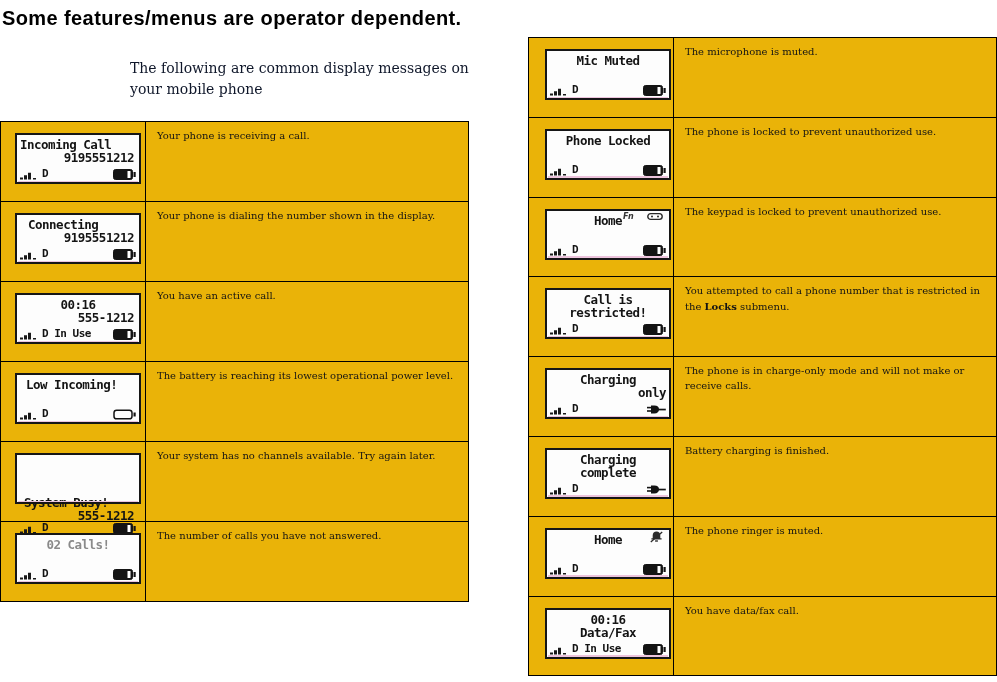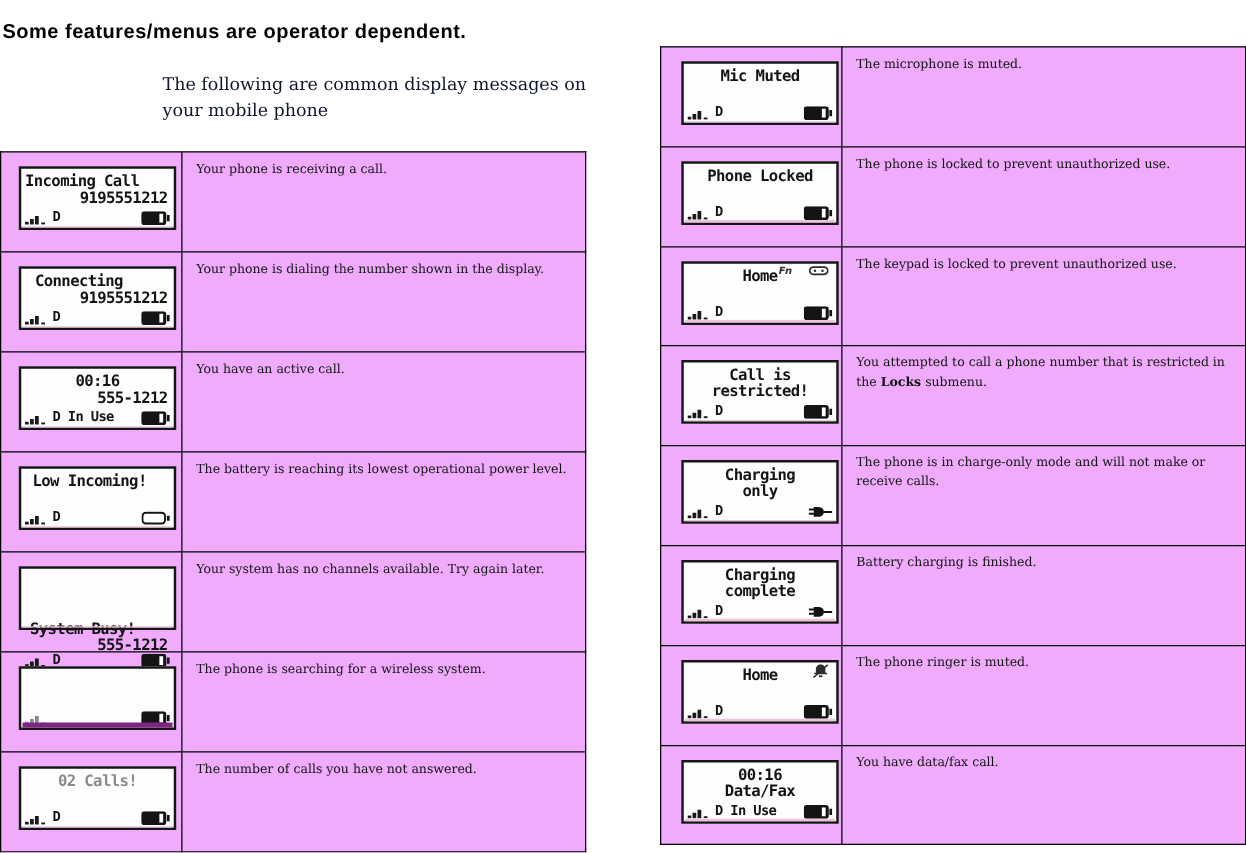--- a/index.html
+++ b/index.html
@@ -2,32 +2,32 @@
 <html><head>
 <meta charset="utf-8">
 <style>
   html, body { margin: 0; padding: 0; }
   body {
     width: 997px; height: 682px; position: relative; overflow: hidden;
     background: #ffffff; font-family: "DejaVu Serif", serif; color: #141414;
   }
 
   .note {
-    position: absolute; top: 17px; left: 2px;
+    position: absolute; top: 7px; left: 2px;
     font-family: "Liberation Sans", sans-serif; font-weight: bold;
-    font-size: 16px; letter-spacing: 0.4px; color: #000;
+    font-size: 20px; letter-spacing: 0.4px; color: #000;
   }
   .intro {
     position: absolute; left: 130px; top: 58px; width: 348px;
     font-size: 14px; line-height: 1.48; color: #0f172a;
   }
 
   table.msg-table {
     position: absolute; border-collapse: collapse; table-layout: fixed;
-    background: #f0abfc;
+    background: #eab308;
   }
   #left-table  { left: 0px;   top: 121px; width: 469px; }
   #right-table { left: 528px; top: 37px;  width: 469px; }
   #left-table  tr { height: 80px; }
   #right-table tr { height: 79.8px; }
   .msg-table td { border: 1px solid #000; vertical-align: top; padding: 0; }
   .msg-table col.c1 { width: 145px; }
 
   .desc-cell p { margin: 6px 8px 0 11px; font-size: 10px; line-height: 1.52; }
   .desc-cell b { font-weight: bold; }
@@ -206,45 +206,20 @@
             </div>
             <div class="lcd-underline pink" style="background: rgb(237, 196, 221);"></div>
           </div>
         </td>
         <td class="desc-cell">
           <p>Your system has no channels available.  Try again later.</p>
         </td>
       </tr>
       <tr>
         <td class="lcd-cell">
-          <div class="lcd">
-            <div class="lcd-status">
-              <span class="icon faint">
-                <svg width="17" height="9" viewBox="0 0 17 9">
-                  <path fill="#1a1a1a" d="M0 8.5h3V6.4H0zM4 8.5h3V4.2H4zM8 8.5h3V1.8H8z"></path>
-                  <rect x="13" y="7" width="3" height="1.5" fill="#1a1a1a"></rect>
-                </svg>
-              </span>
-              <span class="icon right">
-                <svg width="23" height="11" viewBox="0 0 23 11">
-                  <rect x="0.5" y="0.5" width="19" height="10" rx="2" fill="#141414" stroke="#141414"></rect>
-                  <rect x="14.5" y="2" width="3" height="7" fill="#fff"></rect>
-                  <path d="M20.5 3h2.2v5h-2.2z" fill="#141414"></path>
-                </svg>
-              </span>
-            </div>
-            <div class="lcd-underline purple" style="background: rgb(126, 36, 135);"></div>
-          </div>
-        </td>
-        <td class="desc-cell">
-          <p>The phone is searching for a wireless system.</p>
-        </td>
-      </tr>
-      <tr>
-        <td class="lcd-cell">
           <div class="lcd text-faded">
             <div class="lcd-line" style="text-align: center;">02 Calls!</div>
             <div class="lcd-status">
               <span class="icon">
                 <svg width="17" height="9" viewBox="0 0 17 9">
                   <path fill="#1a1a1a" d="M0 8.5h3V6.4H0zM4 8.5h3V4.2H4zM8 8.5h3V1.8H8z"></path>
                   <rect x="13" y="7" width="3" height="1.5" fill="#1a1a1a"></rect>
                 </svg>
               </span>
               <span class="stat">D</span>
@@ -392,21 +367,21 @@
           </div>
         </td>
         <td class="desc-cell">
           <p><span>You attempted to call a phone number that is restricted in the </span><b>Locks</b><span> submenu.</span></p>
         </td>
       </tr>
       <tr>
         <td class="lcd-cell">
           <div class="lcd">
             <div class="lcd-line" style="text-align: center;">Charging</div>
-            <div class="lcd-line" style="text-align: center;">only</div>
+            <div class="lcd-line" style="text-align: right;">only</div>
             <div class="lcd-status">
               <span class="icon">
                 <svg width="17" height="9" viewBox="0 0 17 9">
                   <path fill="#1a1a1a" d="M0 8.5h3V6.4H0zM4 8.5h3V4.2H4zM8 8.5h3V1.8H8z"></path>
                   <rect x="13" y="7" width="3" height="1.5" fill="#1a1a1a"></rect>
                 </svg>
               </span>
               <span class="stat">D</span>
               <span class="icon right">
                 <svg width="19" height="11" viewBox="0 0 19 11">

